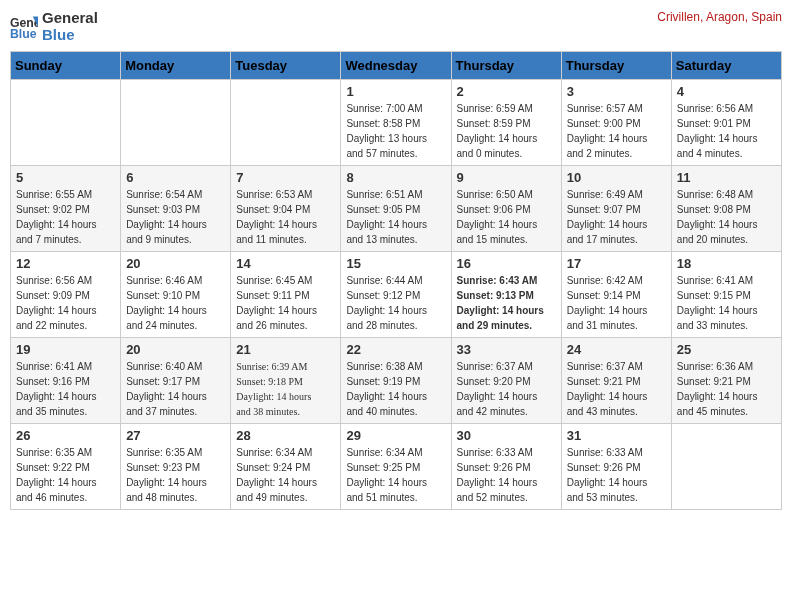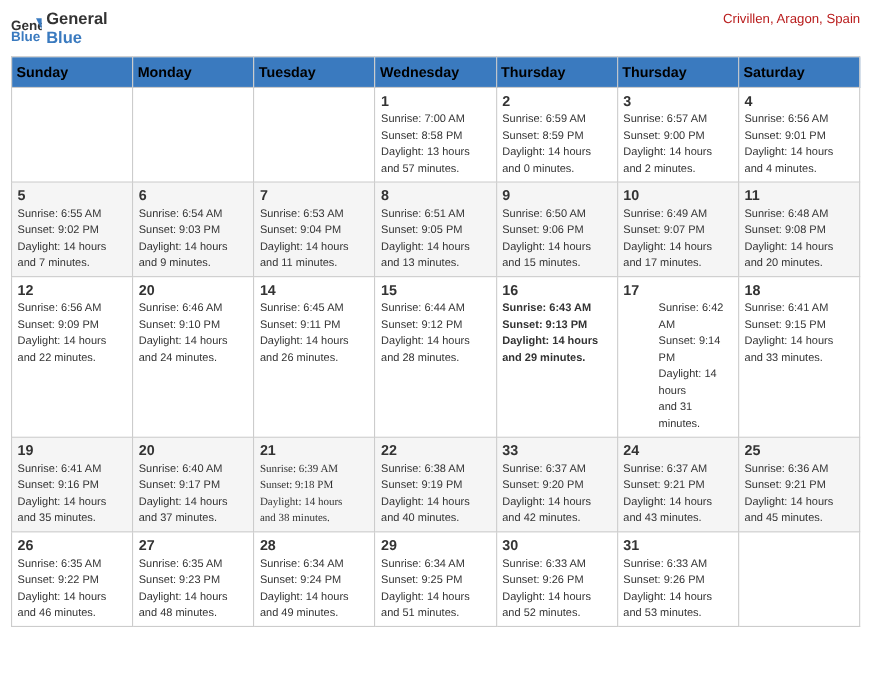--- a/index.html
+++ b/index.html
@@ -233,21 +233,21 @@
         </td>
         <td>
           <span class="day-num">16</span>
           <div class="day-info" style="white-space: pre-line; font-weight: bold;">Sunrise: 6:43 AM
 Sunset: 9:13 PM
 Daylight: 14 hours
 and 29 minutes.</div>
         </td>
         <td>
           <span class="day-num">17</span>
-          <div class="day-info" style="white-space: pre-line; margin-left: 32px;">Sunrise: 6:42 AM
+          <div class="day-info" style="white-space: pre-line;">Sunrise: 6:42 AM
 Sunset: 9:14 PM
 Daylight: 14 hours
 and 31 minutes.</div>
         </td>
         <td>
           <span class="day-num">18</span>
           <div class="day-info" style="white-space: pre-line;">Sunrise: 6:41 AM
 Sunset: 9:15 PM
 Daylight: 14 hours
 and 33 minutes.</div>

